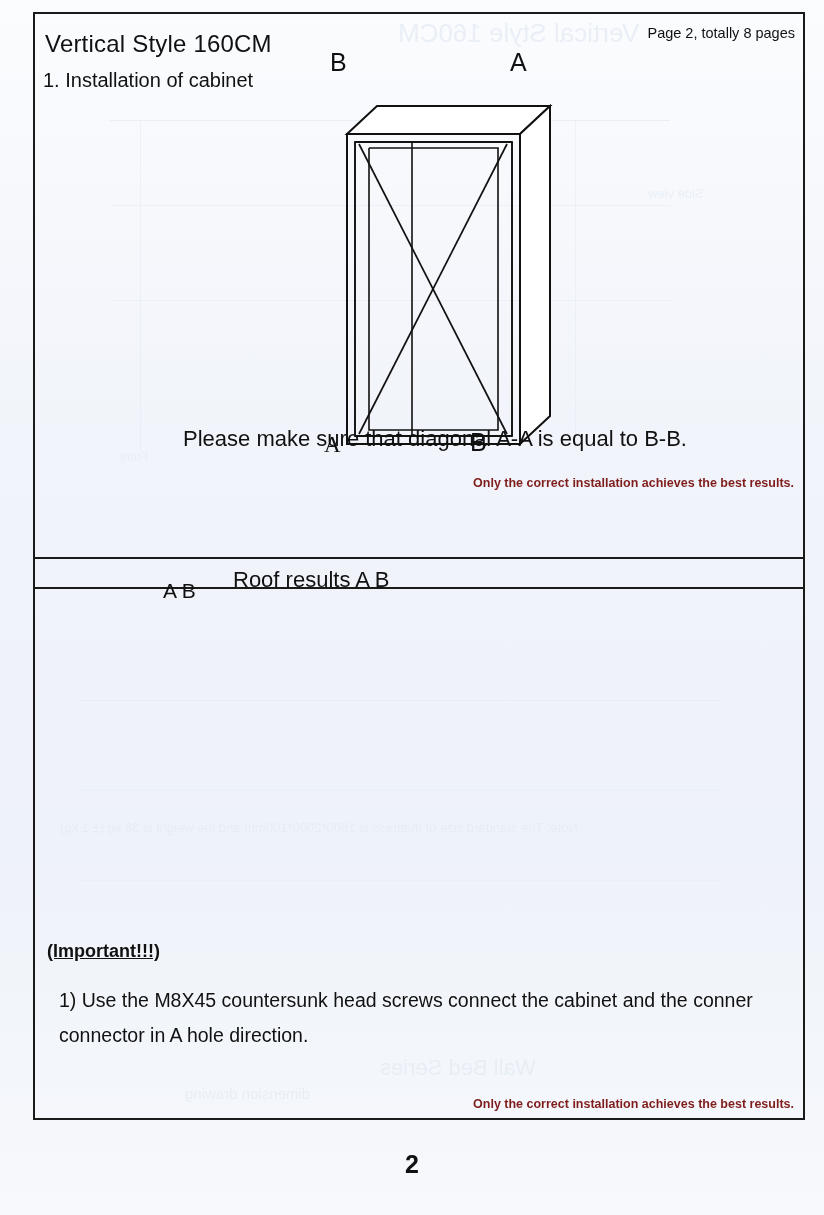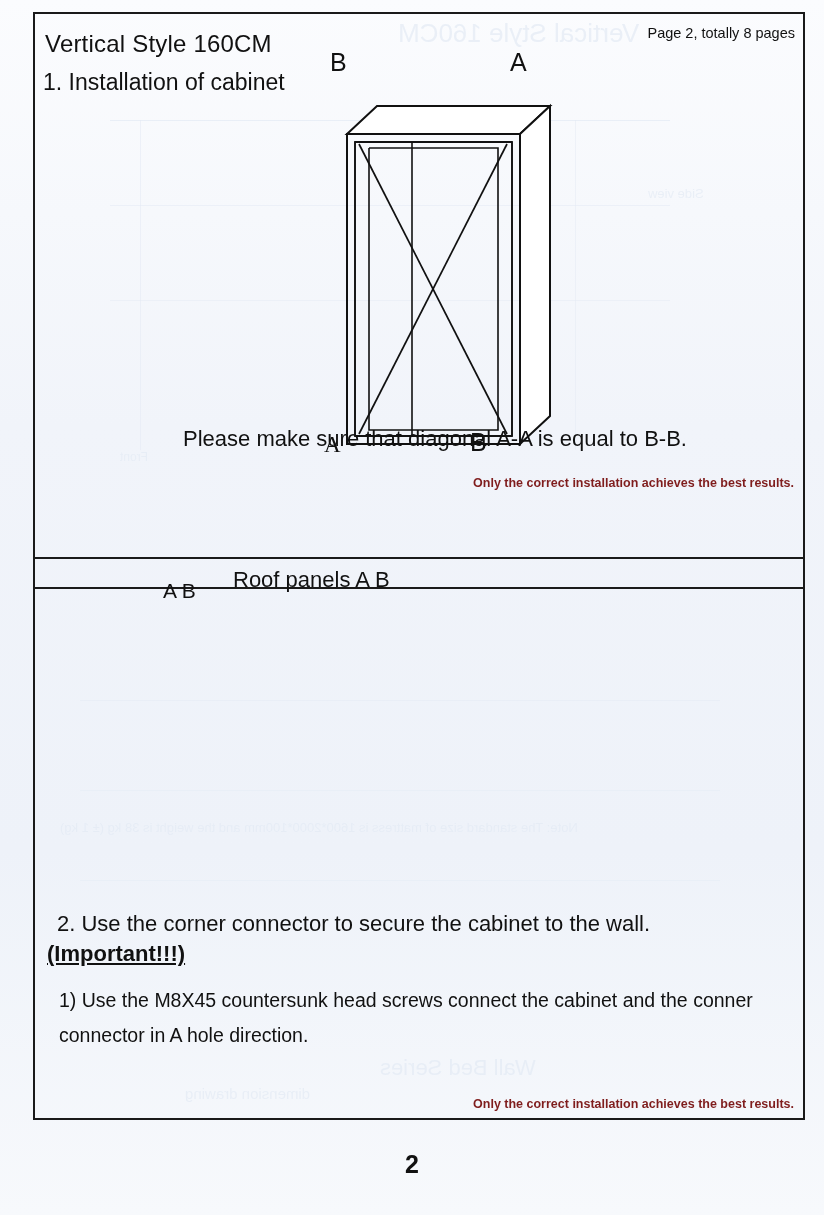--- a/index.html
+++ b/index.html
@@ -55,21 +55,21 @@
   #title{
     position:absolute;left:10px;top:16px;
     font-size:24px;letter-spacing:.2px;
   }
   #pageinfo{
     position:absolute;right:8px;top:11px;
     font-size:14.5px;
   }
   #step1{
     position:absolute;left:8px;top:55px;
-    font-size:23px;
+    font-size:20px;
   }
 
   
   svg{display:block;}
   .ln{stroke:#111;stroke-width:2;fill:none;}
   .ln-thin{stroke:#111;stroke-width:1.6;fill:none;}
   .ln-d{stroke:#111;stroke-width:1.7;fill:none;}
   .fillw{fill:#ffffff;stroke:#111;stroke-width:2;}
 
   #draw1{position:absolute;left:272px;top:72px;}
@@ -108,21 +108,21 @@
     white-space:nowrap;
     text-align:right;
   }
 
   #step2{
     position:absolute;left:22px;top:322px;
     font-size:22px;white-space:nowrap;
   }
   #important{
     position:absolute;left:12px;top:352px;
-    font-size:22px;font-weight:bold;
+    font-size:18px;font-weight:bold;
     text-decoration:underline;
   }
   #notes{
     position:absolute;left:24px;right:28px;top:394px;
     font-size:19.5px;line-height:35px;
   }
   #notes p{margin:0;}
 
   #pagenum{
     position:absolute;left:0;right:0;top:1150px;
@@ -191,24 +191,23 @@
     <div class="dlabel sans" style="left:435px;top:414px;">B</div>
 
     <div id="please">Please make sure that diagonal A-A is equal to B-B.</div>
     <div class="footnote" id="fn1">Only the correct installation achieves the best results.</div>
   </div>
 
   <div class="sec" id="gap"></div>
 
   <div class="sec" id="sec2">
 
-    <div id="roofcap">Roof panels A B</div>
+    <div id="roofcap">Roof results A B</div>
     <div class="abtag" style="left:128px;top:-10px;">A B</div>
 
-    <div id="step2">2. Use the corner connector to secure the cabinet to the wall.</div>
     <div id="important">(Important!!!)</div>
 
     <div id="notes">
       <p>1) Use the M8X45 countersunk head screws connect the cabinet and the conner connector in A hole direction.</p>
     </div>
 
     <div class="footnote" id="fn2">Only the correct installation achieves the best results.</div>
   </div>
 </div>
 

